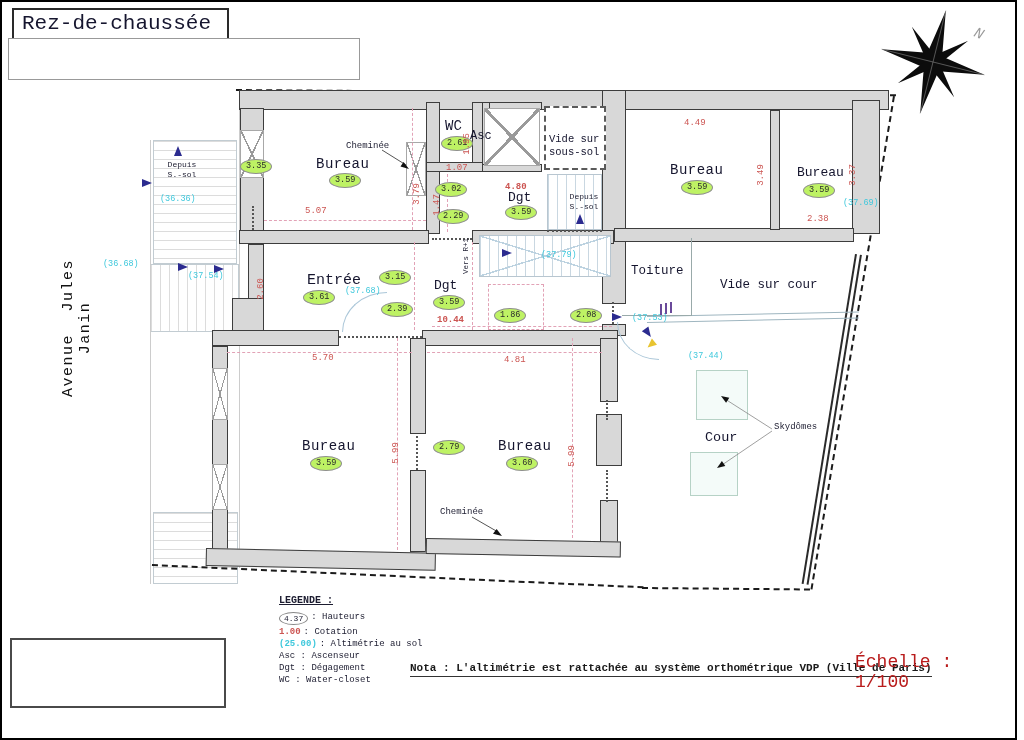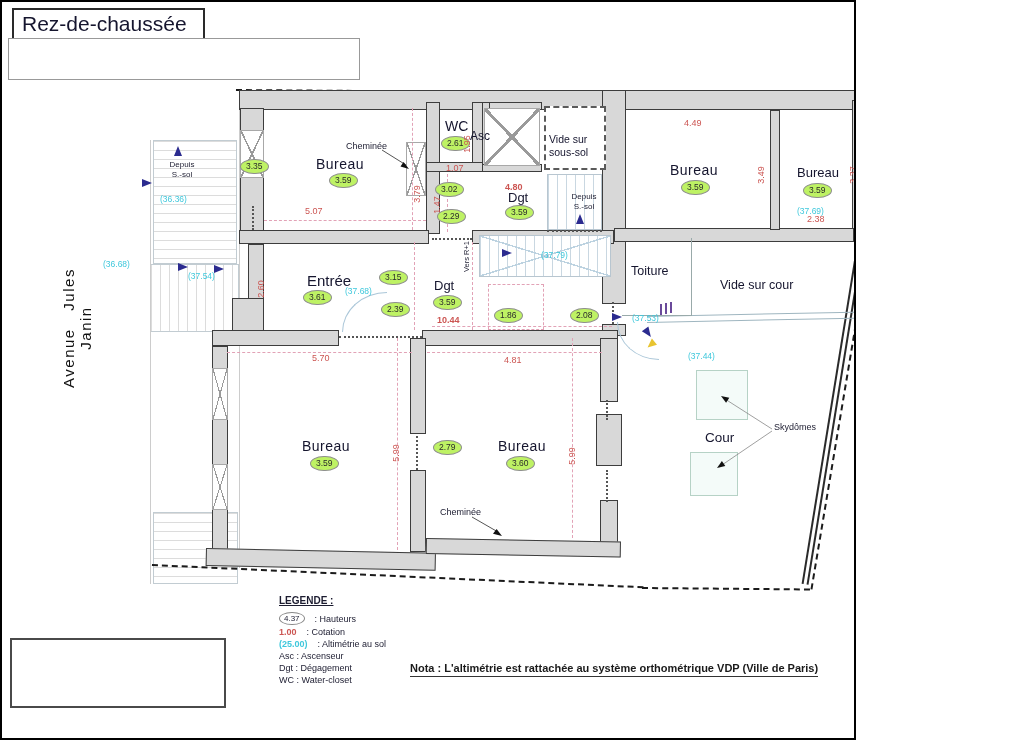--- a/index.html
+++ b/index.html
@@ -1,17 +1,17 @@
 <!DOCTYPE html>
 <html style="--cotation: #cc5552; --altimetrie: #3fc8dc; --arrow: #2b2b8f; --wall_fill: #d8d8d8;"><head>
 <meta charset="utf-8">
 <style>
   html,body{margin:0;padding:0;background:#fff;}
-  .page{position:relative;width:856px;height:740px;background:#fff;border:2px solid #000;
-        font-family:Liberation Sans, sans-serif;overflow:hidden;box-sizing:border-box;color:#15152e;}
+  .page{position:relative;width:1017px;height:740px;background:#fff;border:2px solid #000;
+        font-family:Liberation Mono, monospace;overflow:hidden;box-sizing:border-box;color:#15152e;}
   .abs{position:absolute;}
   
   .wall{position:absolute;background:var(--wall_fill,#d8d8d8);border:1px solid #3d3d3d;box-sizing:border-box;}
   .thin{position:absolute;border:1px solid #c2ccd2;box-sizing:border-box;background:#fff;}
   .stripesH{background-image:repeating-linear-gradient(180deg,#dcdcdc 0 1px,transparent 1px 9px);}
   .stripesV{background-image:repeating-linear-gradient(90deg,#dcdcdc 0 1px,transparent 1px 9px);}
   .dashT{position:absolute;border-top:2px dashed #1b1b1b;}
   .dashL{position:absolute;border-left:2px dashed #1b1b1b;}
   .dotT{position:absolute;border-top:2px dotted #555;}
   .dotL{position:absolute;border-left:2px dotted #555;}
@@ -48,21 +48,21 @@
   .arr.u{border-left:4px solid transparent;border-right:4px solid transparent;border-bottom:10px solid var(--arrow,#2b2b8f);}
   .tick{position:absolute;width:2px;height:11px;background:#6a4a9a;}
   .gold{position:absolute;width:0;height:0;border-left:4px solid transparent;border-right:4px solid transparent;border-bottom:9px solid #e8c430;}
   
   .title-box{position:absolute;left:10px;top:6px;border:2px solid #2a2a2a;background:#fff;
              font-size:21px;padding:2px 16px 4px 8px;}
   .subtitle-box{position:absolute;left:6px;top:36px;width:350px;height:40px;border:1px solid #999;background:#fff;}
   
   .legend{position:absolute;left:277px;top:593px;font-size:9px;color:#1c1c30;}
   .legend .t{font-weight:bold;font-size:10px;text-decoration:underline;margin-bottom:6px;}
-  .legend .row{margin:2px 0;display:flex;align-items:center;gap:10px;}
+  .legend .row{margin:2px 0;display:flex;gap:3px;}
   .leg-oval{display:inline-block;border:1px solid #888;border-radius:50%;padding:1px 4px;font-size:8px;background:#fff;}
   .leg-red{color:var(--cotation,#cc5552);font-weight:bold;}
   .leg-cyan{color:var(--altimetrie,#40c8dc);font-weight:bold;}
   .nota{position:absolute;left:408px;top:660px;font-size:11px;font-weight:bold;color:#1a1a1a;
         border-bottom:1px solid #333;padding-bottom:2px;}
   .scale{position:absolute;left:853px;top:650px;font-size:18px;color:#b91c1c;}
   
   .firm{position:absolute;left:8px;top:636px;width:216px;height:70px;border:2px solid #4a4a4a;background:#fff;
         display:flex;align-items:center;box-sizing:border-box;}
   .firm .logo{width:58px;height:58px;border-radius:50%;margin-left:4px;flex:0 0 auto;
@@ -200,21 +200,21 @@
   <div class="lbl" style="left:506px;top:188px;font-size:13px;">Dgt</div>
   <div class="oval" style="left:503px;top:203px;">3.59</div>
 
   <div class="red" style="left:682px;top:116px;">4.49</div>
   <div class="lbl rm" style="left:668px;top:160px;">Bureau</div>
   <div class="oval" style="left:679px;top:178px;">3.59</div>
   <div class="red v" style="left:744px;top:168px;width:30px;">3.49</div>
 
   <div class="lbl" style="left:795px;top:163px;font-size:13px;">Bureau</div>
   <div class="oval" style="left:801px;top:181px;">3.59</div>
-  <div class="cyan" style="left:795px;top:196px;margin-top:8px;">(37.69)</div>
+  <div class="cyan" style="left:841px;top:196px;">(37.69)</div>
   <div class="red" style="left:805px;top:212px;">2.38</div>
   <div class="red v" style="left:836px;top:168px;width:30px;">3.37</div>
 
   <div class="lbl" style="left:305px;top:270px;font-size:15px;">Entrée</div>
   <div class="oval" style="left:301px;top:288px;">3.61</div>
   <div class="cyan" style="left:343px;top:284px;">(37.68)</div>
   <div class="red v" style="left:244px;top:282px;width:30px;">2.60</div>
   <div class="oval" style="left:377px;top:268px;">3.15</div>
   <div class="oval" style="left:379px;top:300px;">2.39</div>
 

